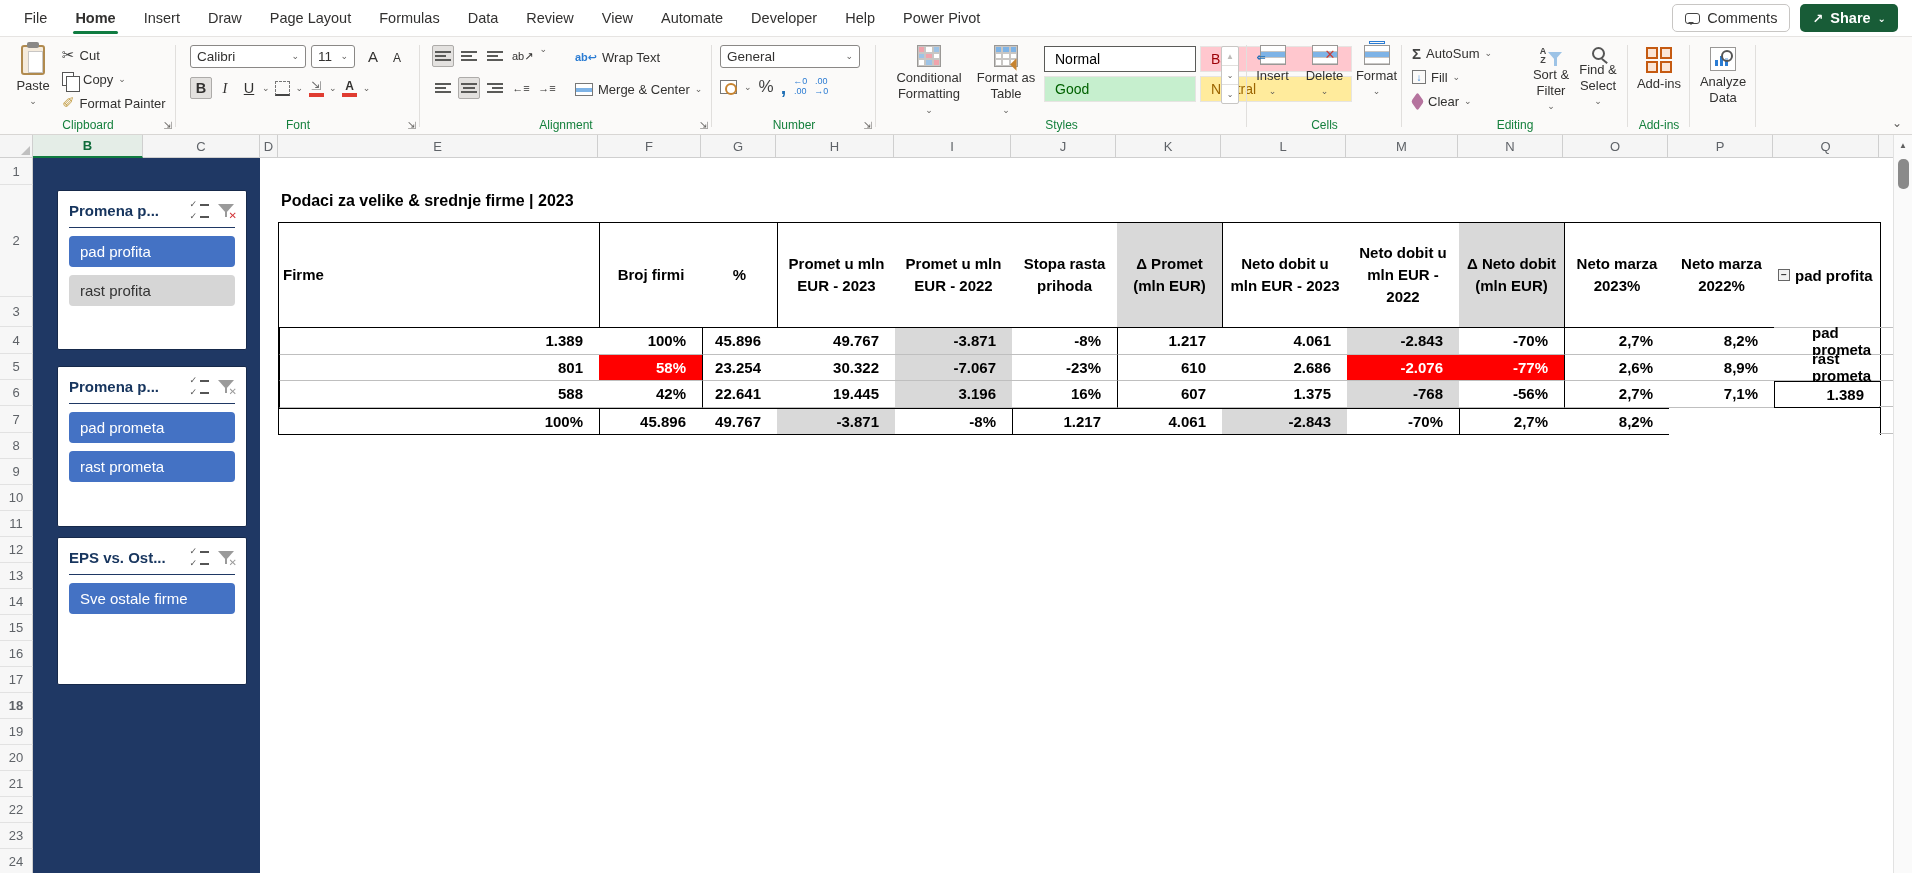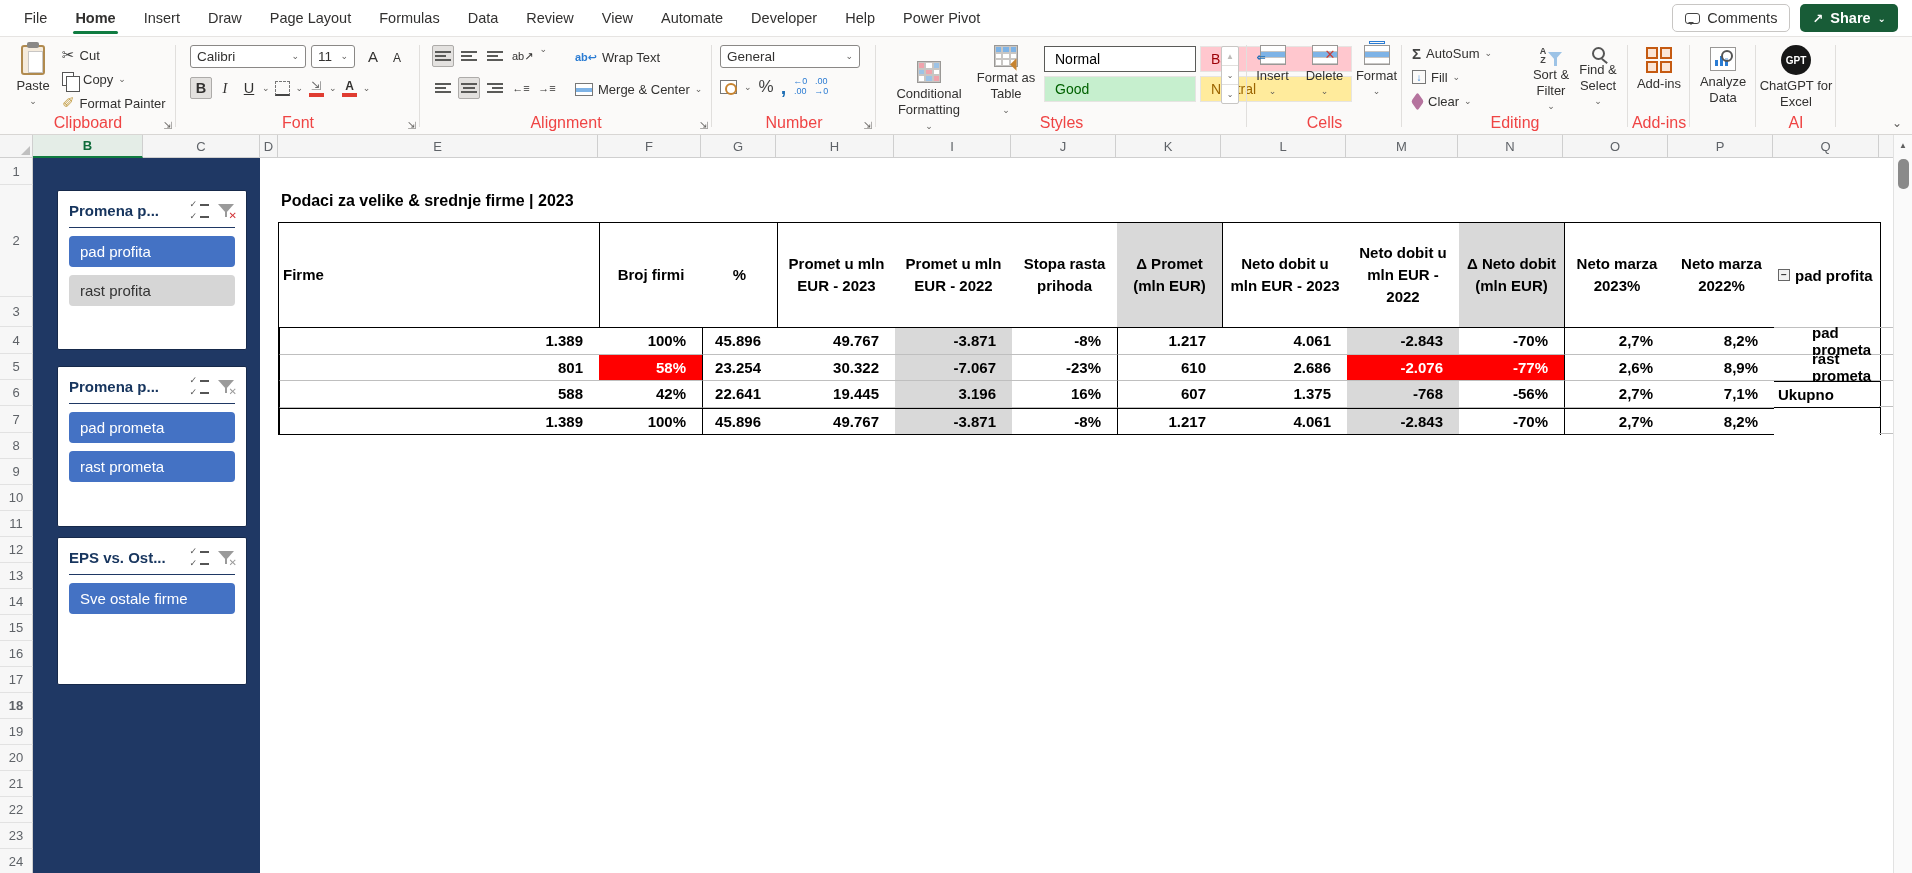--- a/index.html
+++ b/index.html
@@ -24,21 +24,21 @@
   .share-btn { display:flex; align-items:center; gap:7px; background:#185C37; color:#fff;
     border-radius:5px; height:28px; padding:0 12px; font-size:14.5px; font-weight:600; }
   .share-glyph { font-size:13px; }
   .share-chev { font-size:10px; }
 
   
   .ribbon { position:absolute; left:0; top:37px; width:1912px; height:98px;
     background:#FBFAF9; border-bottom:1px solid #D8D6D4; font-size:13px; color:#323130; }
   .rgroup { position:absolute; top:0; height:98px; }
   .rgroup .glabel { position:absolute; bottom:3px; left:0; right:0; text-align:center;
-    font-size:16px; color:#ef4444; }
+    font-size:12px; color:#15803d; }
   .gdivider { position:absolute; top:8px; bottom:8px; width:1px; background:#E1DFDD; }
   .launcher { position:absolute; bottom:4px; right:4px; font-size:10px; color:#605E5C; line-height:1; }
   .bigbtn { display:flex; flex-direction:column; align-items:center; justify-content:flex-start;
     gap:3px; padding-top:8px; height:86px; cursor:pointer; }
   .bigbtn .blabel { font-size:13px; text-align:center; line-height:1.25; }
   .chev { font-size:9px; color:#605E5C; line-height:1; }
   .smallrow { display:flex; align-items:center; gap:5px; height:24px; font-size:13px; cursor:pointer; white-space:nowrap; }
 
   
   .paste-clip { width:24px; height:30px; border:2px solid #B08A4E; border-radius:3px;
@@ -388,21 +388,21 @@
 .00</span>
       <span class="dec-glyph">.00
 →0</span>
     </div>
     <div class="glabel">Number</div>
     <div class="launcher">⇲</div>
     <div class="gdivider" style="right:0"></div>
   </div>
 
   <div class="rgroup" style="left:876px;width:371px">
-    <div class="bigbtn" style="position:absolute;left:10px;top:16px;width:86px">
+    <div class="bigbtn" style="position:absolute;left:10px;top:0;width:86px">
       <span class="cf-icon">
         <i class="r"></i>
           <i></i>
           <i class="b"></i>
           <i class="b"></i>
           <i class="r"></i>
           <i></i>
           <i></i>
           <i class="b"></i>
           <i class="r"></i>
@@ -536,28 +536,20 @@
             <i style="height:10px"></i>
             <i style="height:8px"></i>
           </span>
         <span class="lens"></span>
       </span>
       <span class="blabel">Analyze Data</span>
     </div>
     <div class="gdivider" style="right:0"></div>
   </div>
 
-  <div class="rgroup" style="left:1756px;width:80px">
-    <div class="bigbtn" style="padding-top:8px">
-      <span class="gpt-circle">GPT</span>
-      <span class="blabel">ChatGPT for Excel</span>
-    </div>
-    <div class="glabel">AI</div>
-    <div class="gdivider" style="right:0"></div>
-  </div>
 
   <div class="ribbon-collapse">⌄</div>
 </div>
 
 <div class="sheet">
   <div class="corner-box"></div>
   <div class="col-headers">
       <div class="colh selcol" style="width: 110px;">B</div>
       <div class="colh" style="width: 117px;">C</div>
       <div class="colh" style="width: 18px;">D</div>
@@ -725,23 +717,20 @@
       <div class="vc bL">22.641</div>
       <div class="vc">19.445</div>
       <div class="vc grayc">3.196</div>
       <div class="vc">16%</div>
       <div class="vc bL">607</div>
       <div class="vc">1.375</div>
       <div class="vc grayc">-768</div>
       <div class="vc">-56%</div>
       <div class="vc bL">2,7%</div>
       <div class="vc">7,1%</div>
-      <div class="fc vc-total" style="border-top: 1px solid rgb(0, 0, 0); border-bottom: 1px solid rgb(0, 0, 0);">
-        <div style="display: inline;">Ukupno</div>
-      </div>
       <div class="vc bL" style="border-top: 1px solid rgb(0, 0, 0); border-bottom: 1px solid rgb(0, 0, 0);">1.389</div>
       <div class="vc" style="border-top: 1px solid rgb(0, 0, 0); border-bottom: 1px solid rgb(0, 0, 0);">100%</div>
       <div class="vc bL" style="border-top: 1px solid rgb(0, 0, 0); border-bottom: 1px solid rgb(0, 0, 0);">45.896</div>
       <div class="vc" style="border-top: 1px solid rgb(0, 0, 0); border-bottom: 1px solid rgb(0, 0, 0);">49.767</div>
       <div class="vc grayc" style="border-top: 1px solid rgb(0, 0, 0); border-bottom: 1px solid rgb(0, 0, 0);">-3.871</div>
       <div class="vc" style="border-top: 1px solid rgb(0, 0, 0); border-bottom: 1px solid rgb(0, 0, 0);">-8%</div>
       <div class="vc bL" style="border-top: 1px solid rgb(0, 0, 0); border-bottom: 1px solid rgb(0, 0, 0);">1.217</div>
       <div class="vc" style="border-top: 1px solid rgb(0, 0, 0); border-bottom: 1px solid rgb(0, 0, 0);">4.061</div>
       <div class="vc grayc" style="border-top: 1px solid rgb(0, 0, 0); border-bottom: 1px solid rgb(0, 0, 0);">-2.843</div>
       <div class="vc" style="border-top: 1px solid rgb(0, 0, 0); border-bottom: 1px solid rgb(0, 0, 0);">-70%</div>

